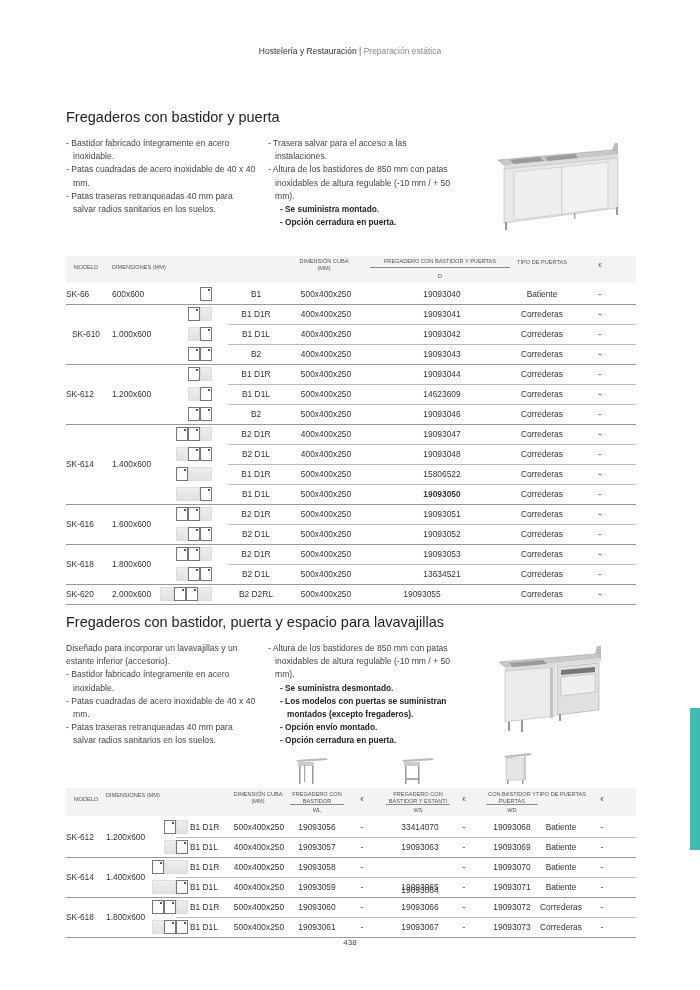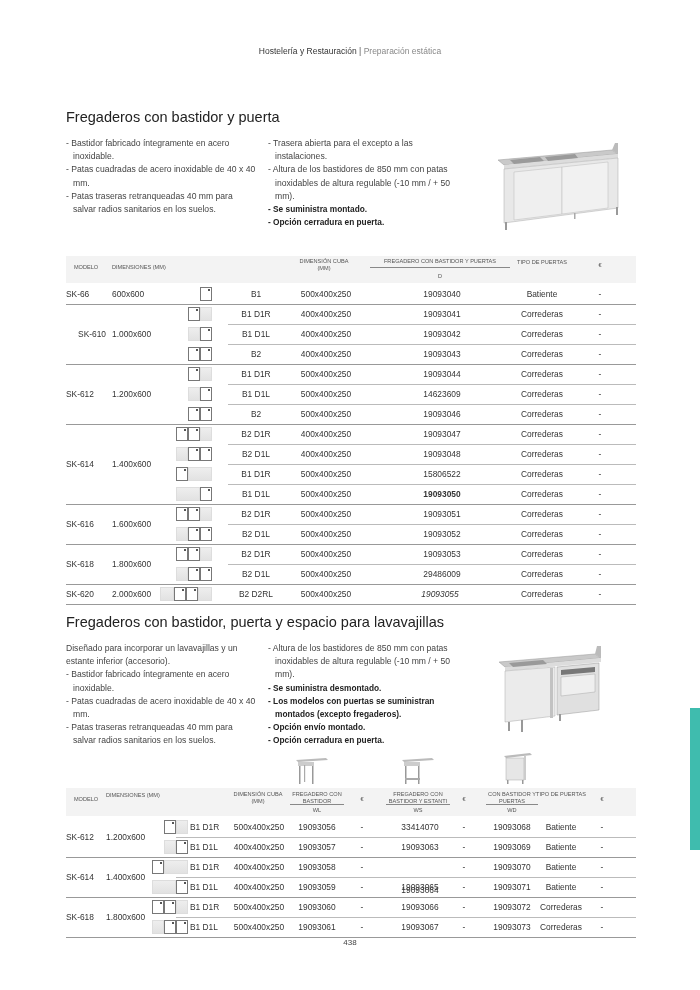--- a/index.html
+++ b/index.html
@@ -7,21 +7,21 @@
   body { font-family: "Liberation Sans", "DejaVu Sans", sans-serif; color: #333; position: relative; }
 
   .page-header { position: absolute; top: 46px; left: 0; width: 700px; text-align: center; font-size: 8.5px; color: #333; }
   .page-header .sep { color: #555; }
   .page-header .sub { color: #888; }
 
   .section-title { position: absolute; left: 66px; font-size: 14.5px; color: #222; font-weight: normal; }
 
   .text-col { position: absolute; font-size: 8.6px; line-height: 13.2px; color: #444; }
   .text-col .item { padding-left: 7px; text-indent: -7px; }
-  .text-col .item.bold { color: #222; font-weight: bold; font-size: 8.3px; }
+  .text-col .item.bold { color: #222; font-weight: bold; font-size: 8.3px; margin-left: 12px; }
   .text-col .plain { padding-left: 0; text-indent: 0; }
 
   .product-photo { position: absolute; }
 
   
   .thead-band { position: absolute; background: #f3f3f3; }
   .th { position: absolute; font-size: 5.6px; color: #555; text-align: center; line-height: 6.5px; text-transform: uppercase; }
   .th-line { position: absolute; height: 1px; background: #888; }
 
   .cell { position: absolute; font-size: 8.4px; color: #333; text-align: center; line-height: 20px; height: 20px; }
@@ -47,21 +47,21 @@
 
 <h2 class="section-title" style="top:109px;">Fregaderos con bastidor y puerta</h2>
 
 <div class="text-col" style="left:66px; top:137px; width:192px;">
   <div class="item">- Bastidor fabricado íntegramente en acero inoxidable.</div>
   <div class="item">- Patas cuadradas de acero inoxidable de 40 x 40 mm.</div>
   <div class="item">- Patas traseras retranqueadas 40 mm para salvar radios sanitarios en los suelos.</div>
 </div>
 
 <div class="text-col" style="left:268px; top:137px; width:190px;">
-  <div class="item">- Trasera abierta para el excepto a las instalaciones.</div>
+  <div class="item">- Trasera salvar para el acceso a las instalaciones.</div>
   <div class="item">- Altura de los bastidores de 850 mm con patas inoxidables de altura regulable (-10 mm / + 50 mm).</div>
   <div class="item bold">- Se suministra montado.</div>
   <div class="item bold">- Opción cerradura en puerta.</div>
 </div>
 
 <svg class="product-photo" style="left:490px; top:138px;" width="135" height="95" viewBox="0 0 135 95">
   <polygon points="8,22 122,12 128,16 14,27" fill="#c9c9c9" stroke="#999" stroke-width="0.5"></polygon>
   <polygon points="14,27 128,16 128,20 14,31" fill="#dcdcdc"></polygon>
   <polygon points="20,22 50,19 54,23 24,26" fill="#9a9a9a"></polygon>
   <polygon points="55,19 85,16 88,20 58,23" fill="#9a9a9a"></polygon>
@@ -89,21 +89,21 @@
     <div class="cell" style="left: 112px; top: 284px; width: 60px; text-align: left;">600x600</div>
     <div class="sink-icon" style="left: 200px; top: 287px;">
       <div class="bowl"></div>
     </div>
     <div class="cell" style="left: 228px; top: 284px; width: 56px;">B1</div>
     <div class="cell" style="left: 294px; top: 284px; width: 64px;">500x400x250</div>
     <div class="cell" style="left: 400px; top: 284px; width: 84px;">19093040</div>
     <div class="cell" style="left: 510px; top: 284px; width: 64px;">Batiente</div>
     <div class="cell" style="left: 590px; top: 284px; width: 20px;">-</div>
     <div class="row-line" style="left: 66px; top: 303.5px; width: 570px;"></div>
-    <div class="cell" style="left: 66px; top: 324px; width: 40px; text-align: right;">SK-610</div>
+    <div class="cell" style="left: 66px; top: 324px; width: 40px; text-align: center;">SK-610</div>
     <div class="cell" style="left: 112px; top: 324px; width: 60px; text-align: left;">1.000x600</div>
     <div class="sink-icon" style="left: 188px; top: 307px;">
       <div class="bowl"></div>
       <div class="drain" style="width: 12px;"></div>
     </div>
     <div class="cell" style="left: 228px; top: 304px; width: 56px;">B1 D1R</div>
     <div class="cell" style="left: 294px; top: 304px; width: 64px;">400x400x250</div>
     <div class="cell" style="left: 400px; top: 304px; width: 84px;">19093041</div>
     <div class="cell" style="left: 510px; top: 304px; width: 64px;">Correderas</div>
     <div class="cell" style="left: 590px; top: 304px; width: 20px;">-</div>
@@ -241,35 +241,35 @@
     <div class="cell" style="left: 510px; top: 544px; width: 64px;">Correderas</div>
     <div class="cell" style="left: 590px; top: 544px; width: 20px;">-</div>
     <div class="row-line light" style="left: 228px; top: 563.5px; width: 408px;"></div>
     <div class="sink-icon" style="left: 176px; top: 567px;">
       <div class="drain" style="width: 12px;"></div>
       <div class="bowl"></div>
       <div class="bowl"></div>
     </div>
     <div class="cell" style="left: 228px; top: 564px; width: 56px;">B2 D1L</div>
     <div class="cell" style="left: 294px; top: 564px; width: 64px;">500x400x250</div>
-    <div class="cell" style="left: 400px; top: 564px; width: 84px;">29486009</div>
+    <div class="cell" style="left: 400px; top: 564px; width: 84px;">13634521</div>
     <div class="cell" style="left: 510px; top: 564px; width: 64px;">Correderas</div>
     <div class="cell" style="left: 590px; top: 564px; width: 20px;">-</div>
     <div class="row-line" style="left: 66px; top: 583.5px; width: 570px;"></div>
     <div class="cell" style="left: 66px; top: 584px; width: 40px; text-align: left;">SK-620</div>
     <div class="cell" style="left: 112px; top: 584px; width: 60px; text-align: left;">2.000x600</div>
     <div class="sink-icon" style="left: 160px; top: 587px;">
       <div class="drain" style="width: 14px;"></div>
       <div class="bowl"></div>
       <div class="bowl"></div>
       <div class="drain" style="width: 14px;"></div>
     </div>
     <div class="cell" style="left: 228px; top: 584px; width: 56px;">B2 D2RL</div>
     <div class="cell" style="left: 294px; top: 584px; width: 64px;">500x400x250</div>
-    <div class="cell" style="left: 398px; top: 584px; width: 84px; font-style: italic;">19093055</div>
+    <div class="cell" style="left: 380px; top: 584px; width: 84px;">19093055</div>
     <div class="cell" style="left: 510px; top: 584px; width: 64px;">Correderas</div>
     <div class="cell" style="left: 590px; top: 584px; width: 20px;">-</div>
     <div class="row-line" style="left: 66px; top: 603.5px; width: 570px;"></div>
   </div>
 
 <h2 class="section-title" style="top:614px;">Fregaderos con bastidor, puerta y espacio para lavavajillas</h2>
 
 <div class="text-col" style="left:66px; top:642px; width:192px;">
   <div class="plain">Diseñado para incorporar un lavavajillas y un estante inferior (accesorio).</div>
   <div class="item">- Bastidor fabricado íntegramente en acero inoxidable.</div>

